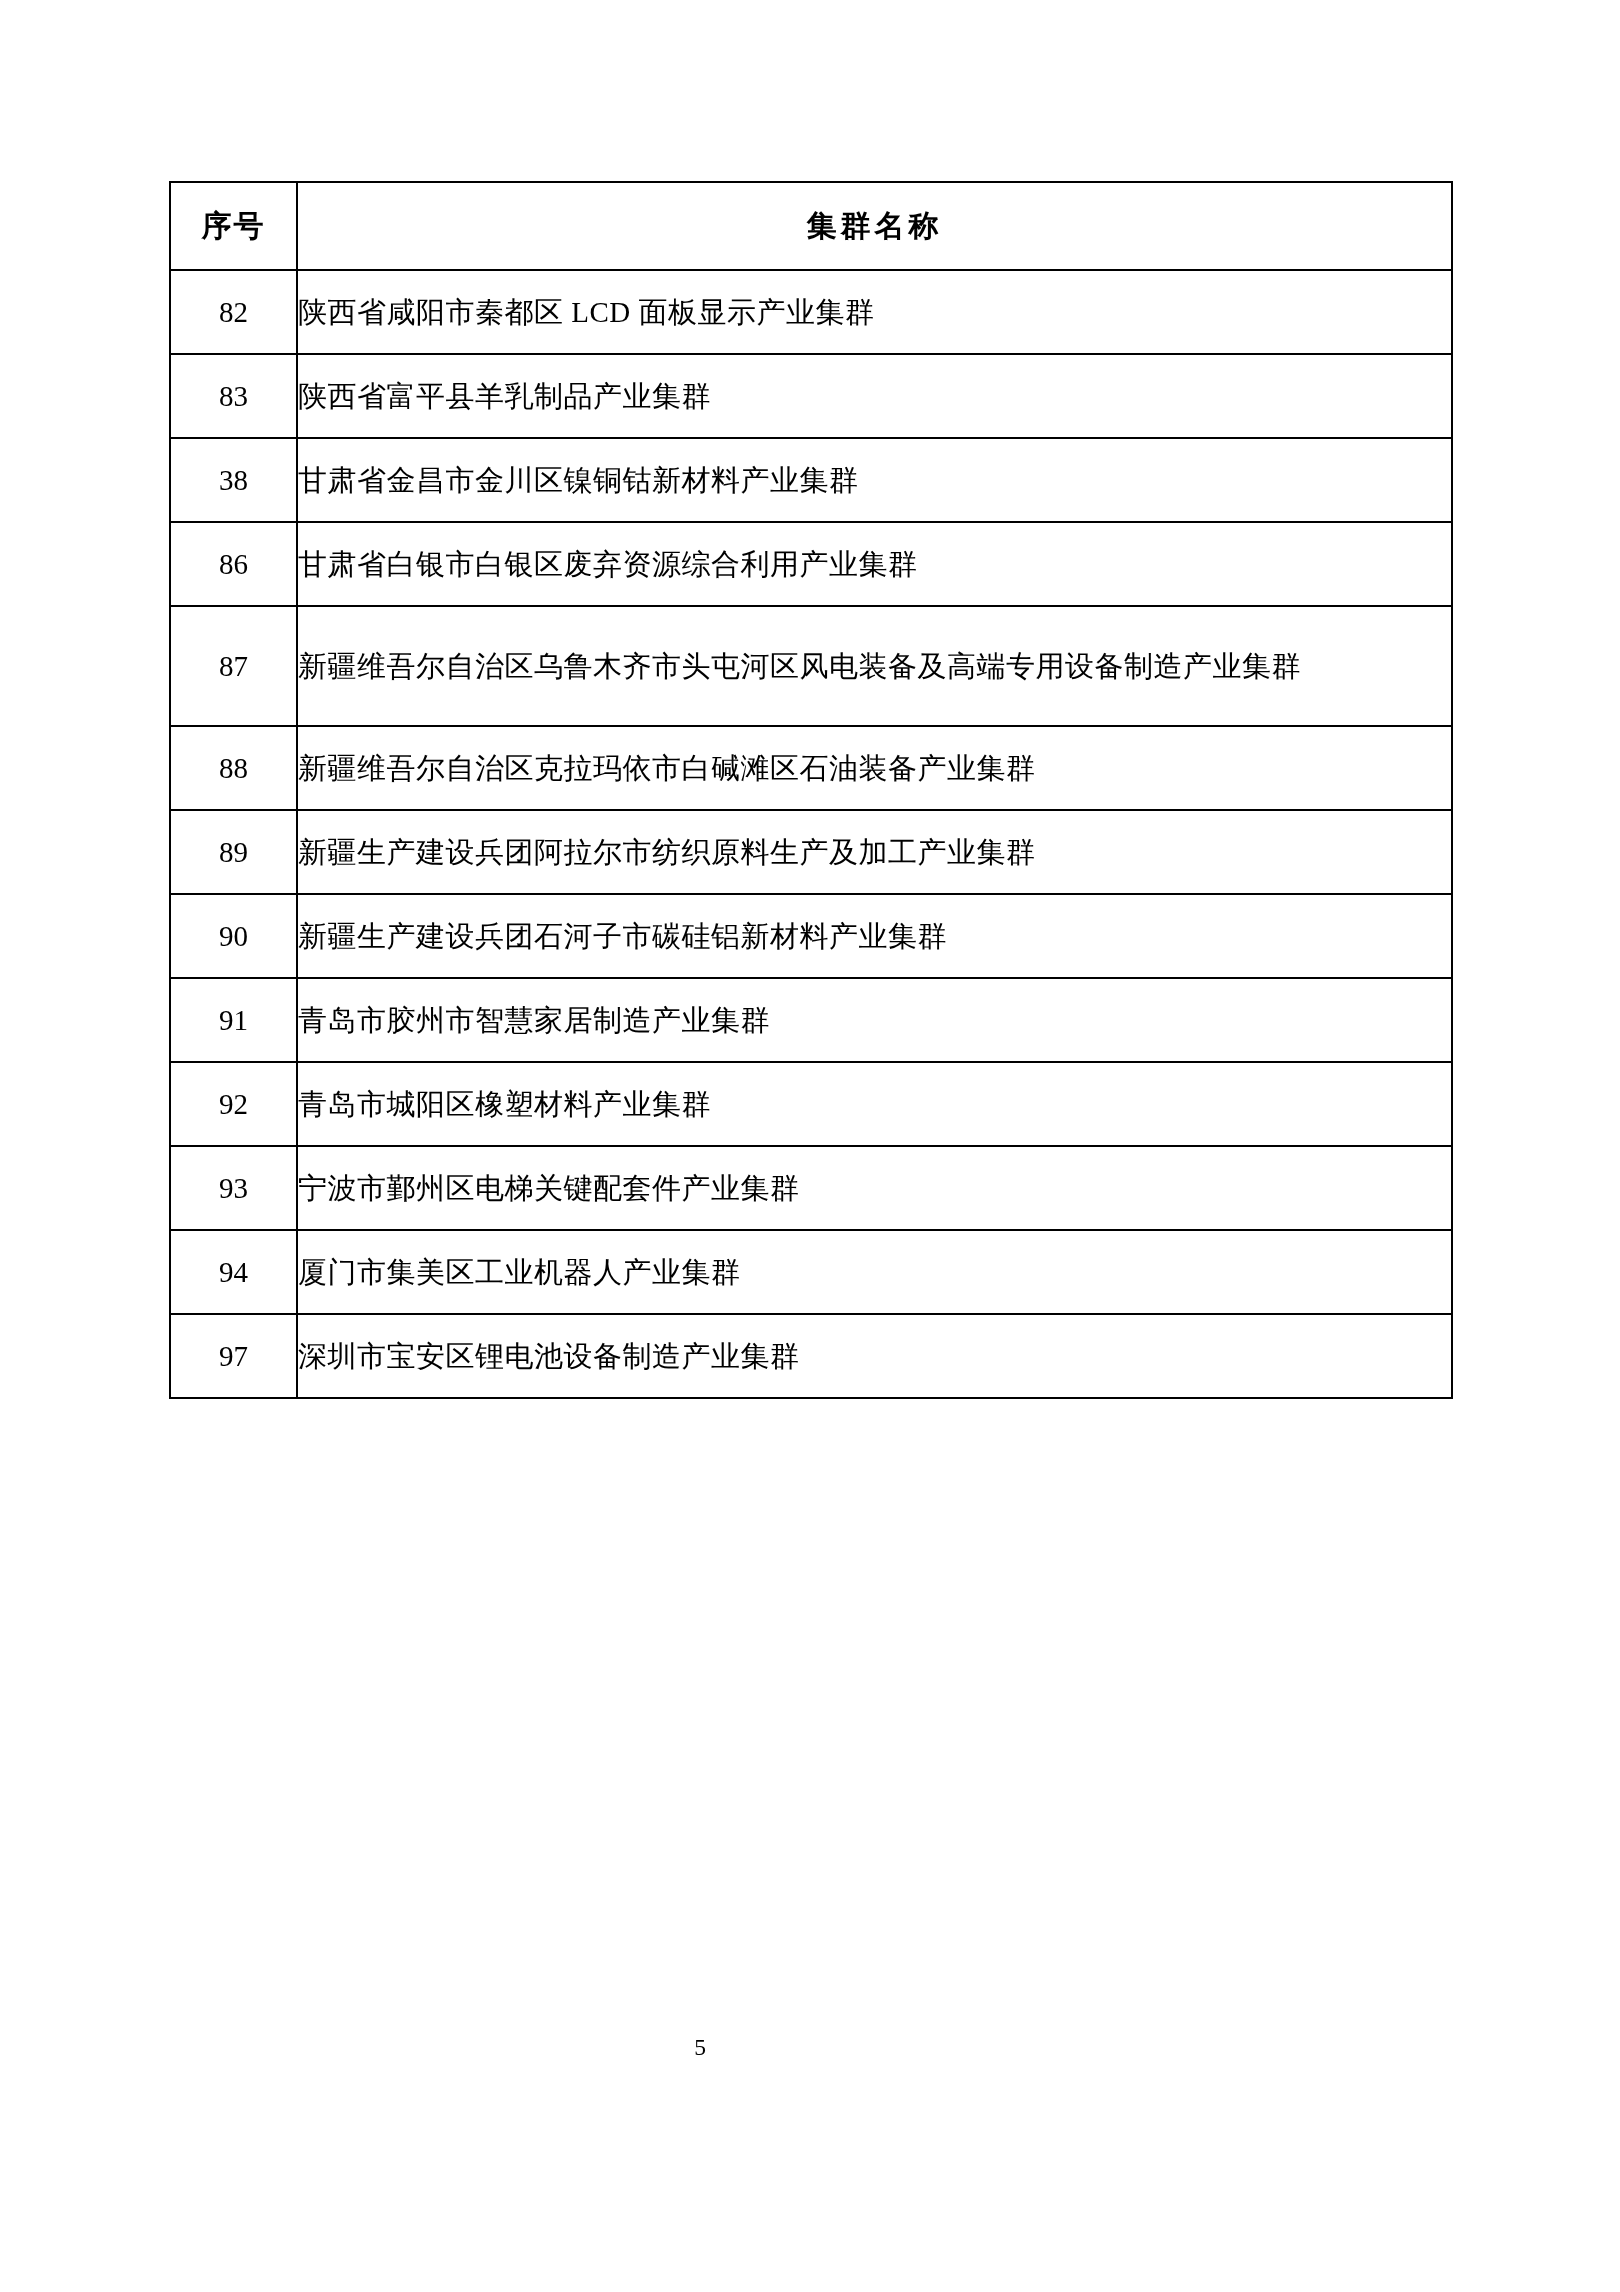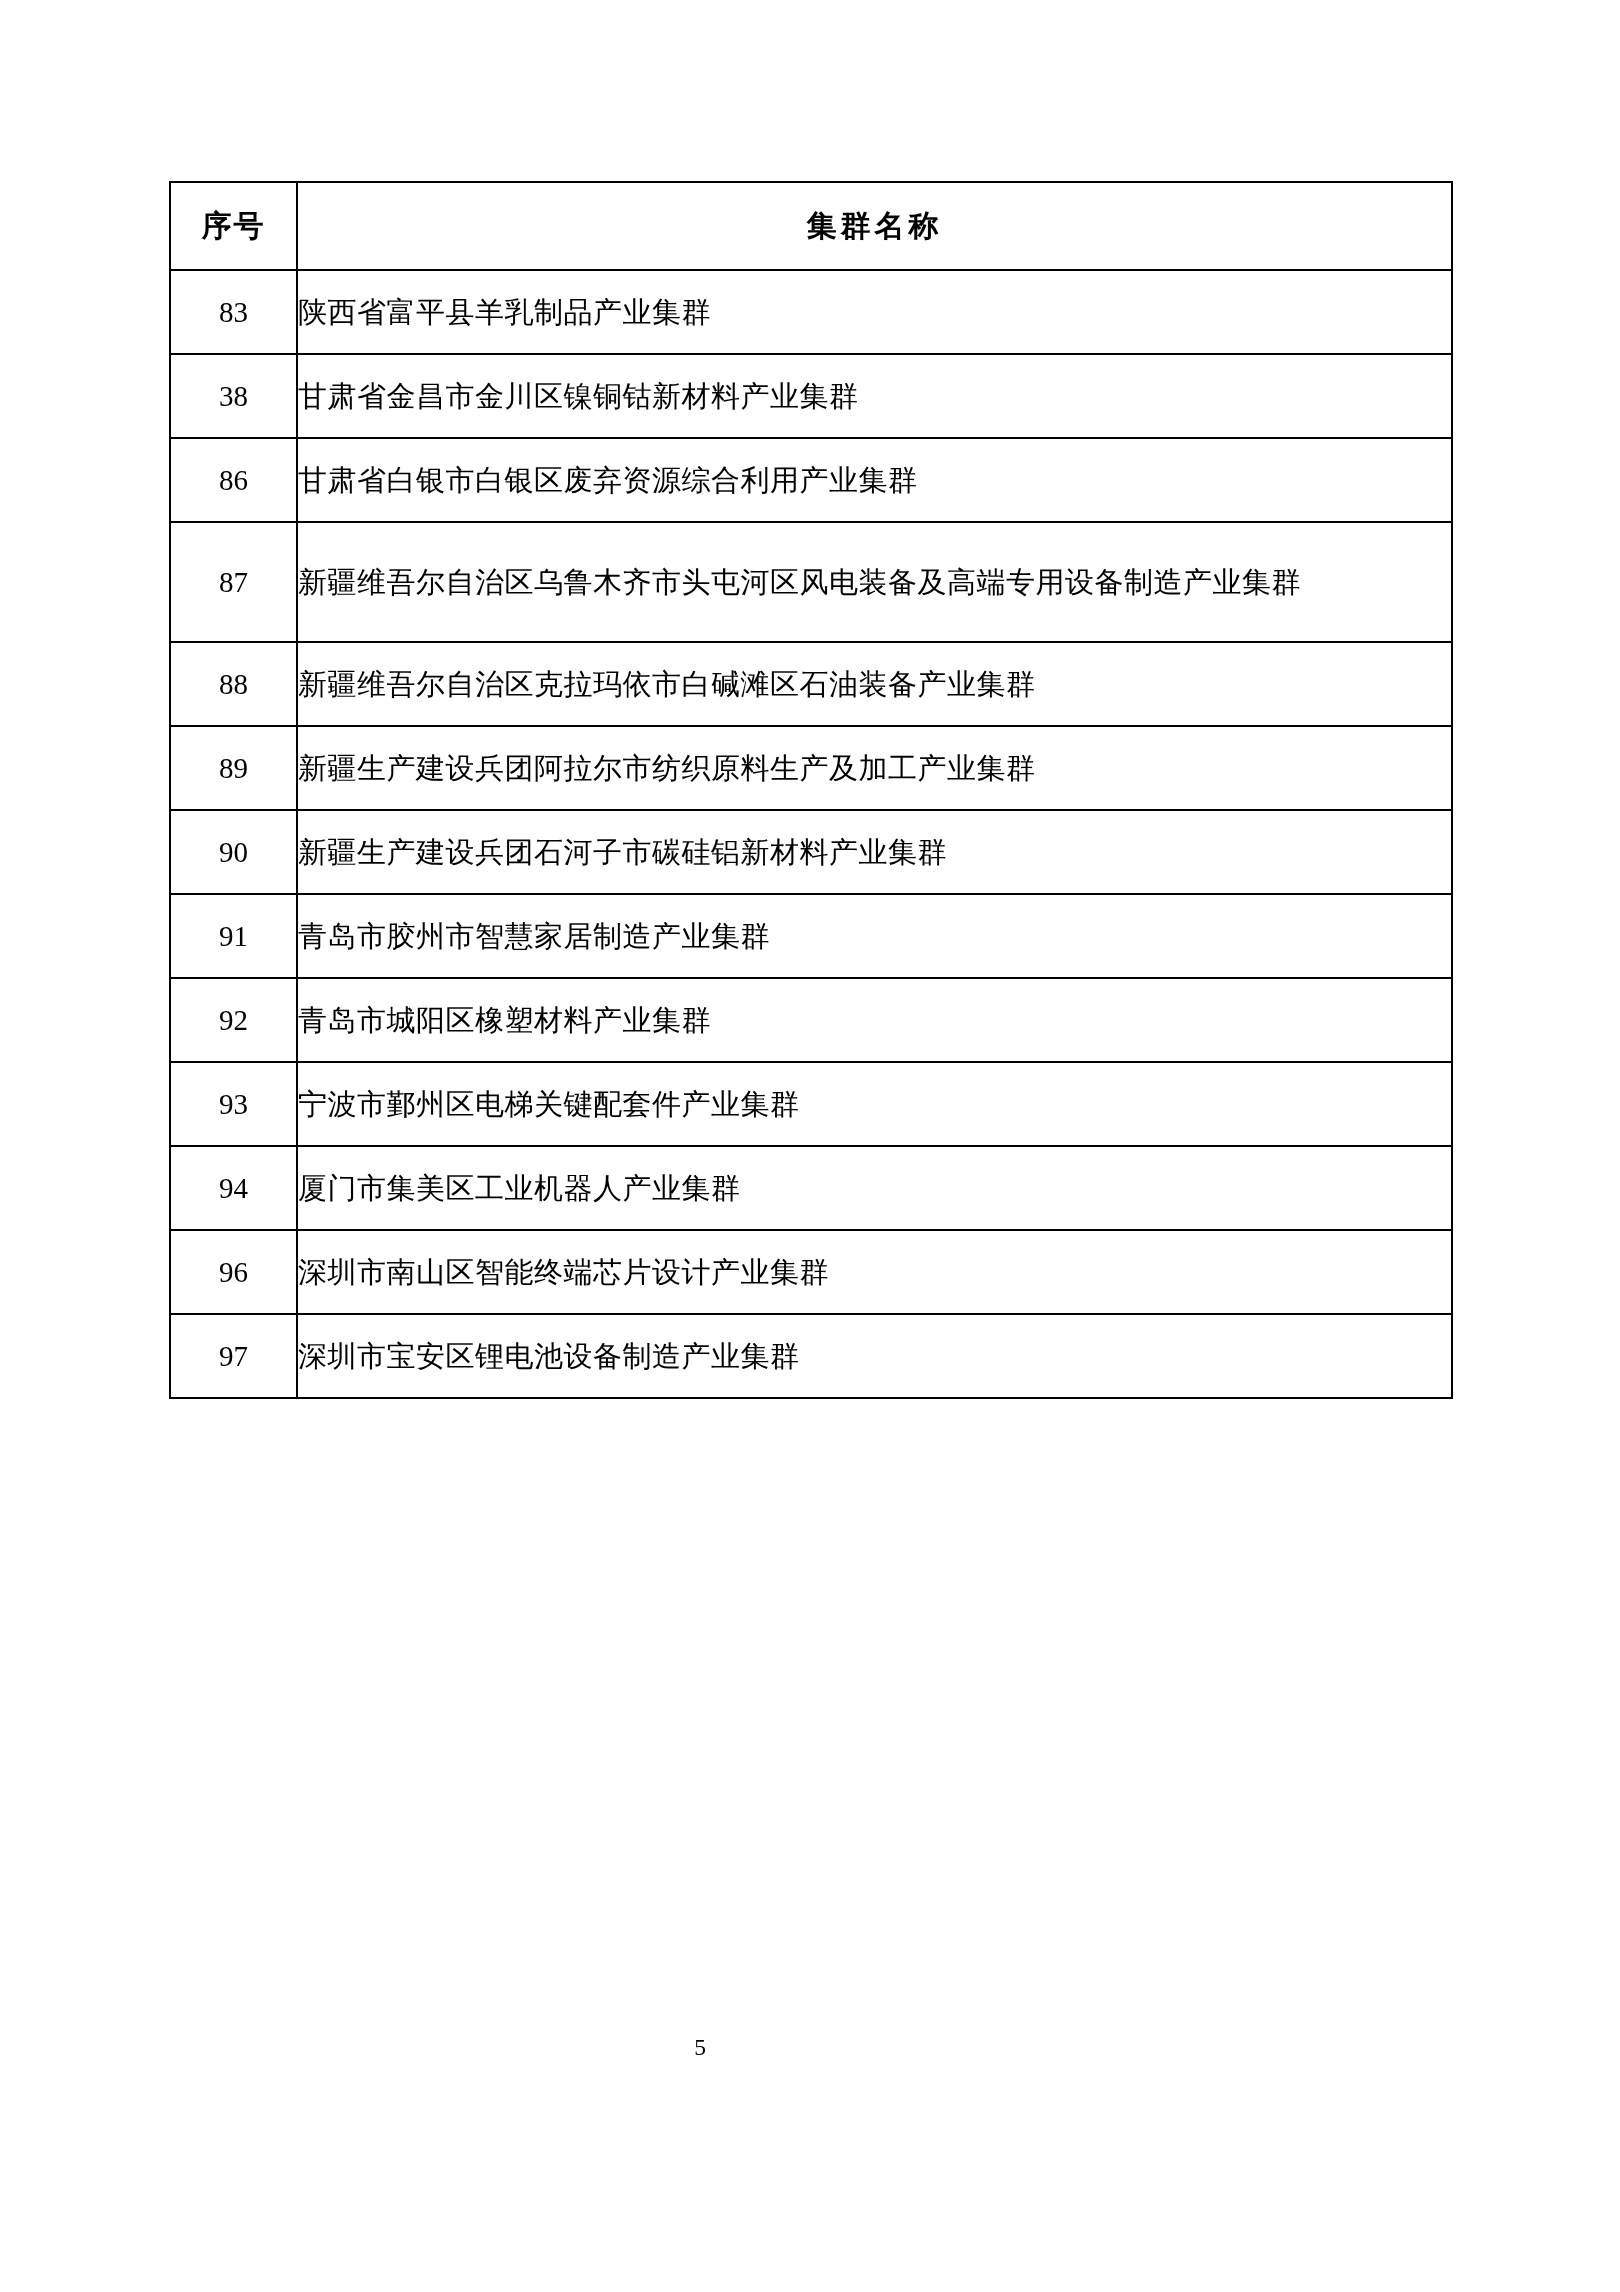--- a/index.html
+++ b/index.html
@@ -92,20 +92,24 @@
         <col class="col-name">
       </colgroup>
       <thead>
         <tr>
           <th class="hdr-cell">序号</th>
           <th class="hdr-cell name">集群名称</th>
         </tr>
       </thead>
       <tbody>
         <tr>
+          <td class="no-cell">82</td>
+          <td class="name-cell">陕西省咸阳市秦都区 LCD 面板显示产业集群</td>
+        </tr>
+        <tr>
           <td class="no-cell">83</td>
           <td class="name-cell">陕西省富平县羊乳制品产业集群</td>
         </tr>
         <tr>
           <td class="no-cell">38</td>
           <td class="name-cell">甘肃省金昌市金川区镍铜钴新材料产业集群</td>
         </tr>
         <tr>
           <td class="no-cell">86</td>
           <td class="name-cell">甘肃省白银市白银区废弃资源综合利用产业集群</td>
@@ -136,24 +140,20 @@
         </tr>
         <tr>
           <td class="no-cell">93</td>
           <td class="name-cell">宁波市鄞州区电梯关键配套件产业集群</td>
         </tr>
         <tr>
           <td class="no-cell">94</td>
           <td class="name-cell">厦门市集美区工业机器人产业集群</td>
         </tr>
         <tr>
-          <td class="no-cell">96</td>
-          <td class="name-cell">深圳市南山区智能终端芯片设计产业集群</td>
-        </tr>
-        <tr>
           <td class="no-cell">97</td>
           <td class="name-cell">深圳市宝安区锂电池设备制造产业集群</td>
         </tr>
       </tbody>
     </table>
   </div>
 
   <div class="page-number">5</div>
 
 </div>

